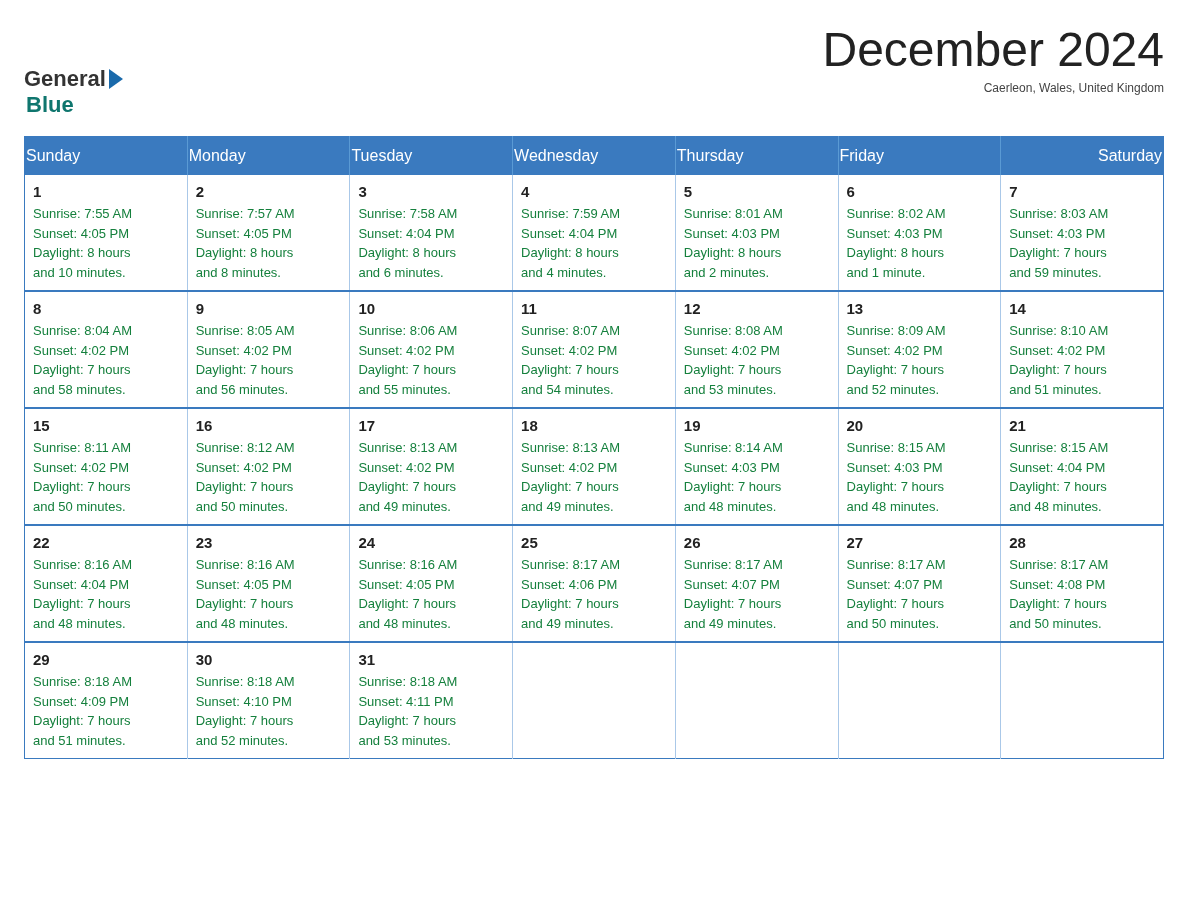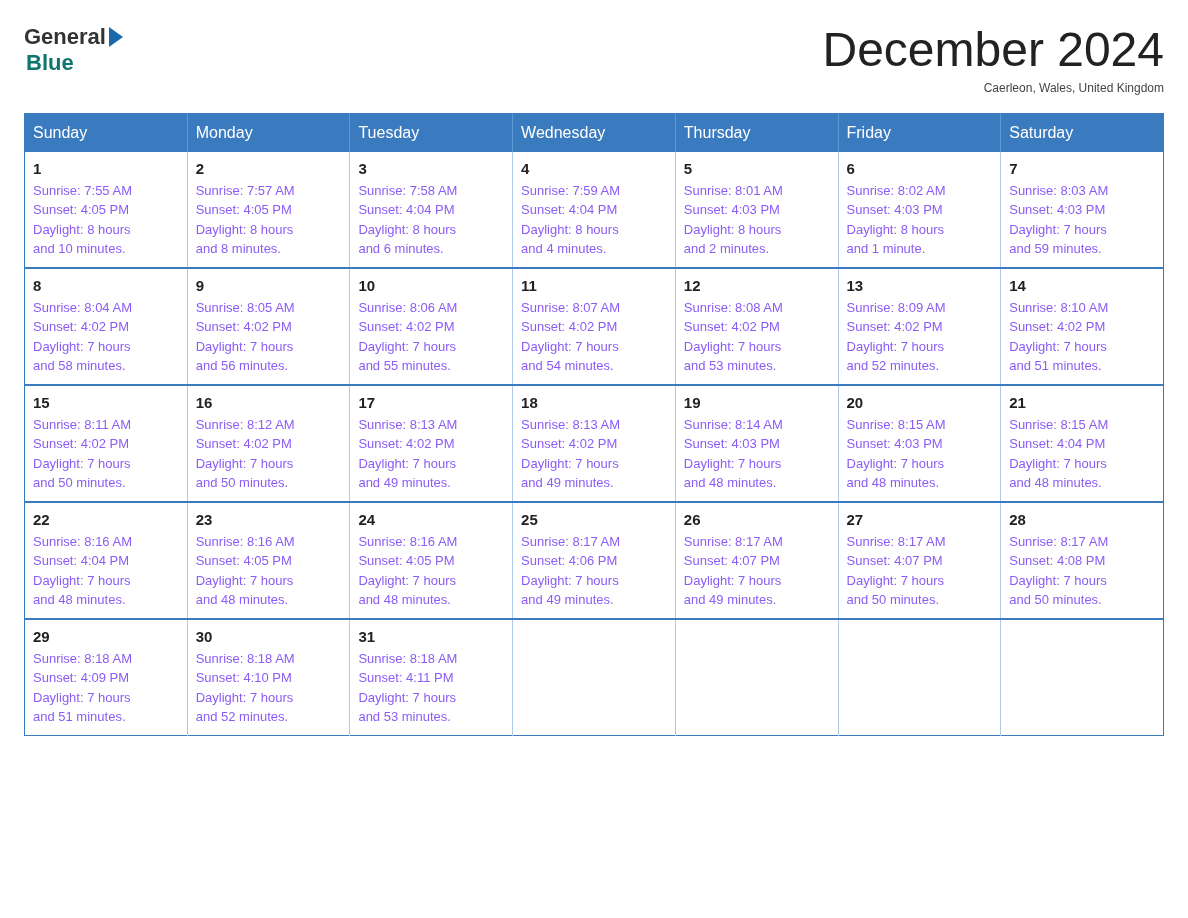--- a/index.html
+++ b/index.html
@@ -37,28 +37,29 @@
       margin-top: 4px;
     }
     .calendar {
       width: 100%;
       border-collapse: collapse;
       border: 1px solid #3a7abf;
     }
     .calendar th {
       background-color: #3a7abf;
       color: #fff;
-      padding: 10px 8px;
+      padding: 10px 1px;
       font-size: 16px;
       font-weight: normal;
       text-align: left;
       border-right: 1px solid #5a9ad4;
     }
     .calendar th:last-child {
       border-right: none;
+      text-align: right;
     }
     .calendar td {
       vertical-align: top;
       padding: 8px 8px;
       border-right: 1px solid #aac8e8;
       border-bottom: 2px solid #3a7abf;
       width: calc(100% / 7);
       min-height: 100px;
       font-size: 13px;
       color: #333;
@@ -73,32 +74,33 @@
     .day-number {
       font-size: 15px;
       font-weight: bold;
       color: #222;
       margin-bottom: 4px;
       display: block;
     }
     .day-info {
       font-size: 13px;
       line-height: 1.5;
-      color: #8b5cf6;
+      color: #15803d;
     }
     .empty-cell {
       background: #fff;
     }
     .logo-wrapper {
       display: flex;
       flex-direction: column;
     }
     .logo-line1 {
       display: flex;
       align-items: center;
+      margin-top: 42px;
     }
     .logo-line2 {
       color: #0f766e;
       font-size: 22px;
       font-weight: bold;
       margin-left: 2px;
     }
     .triangle-right {
       display: inline-block;
       width: 0;

